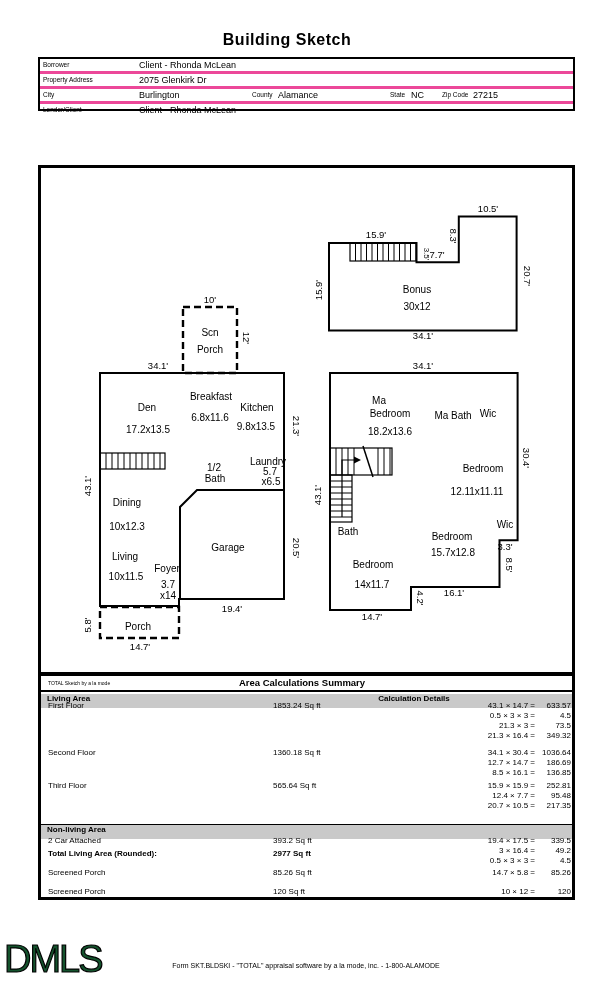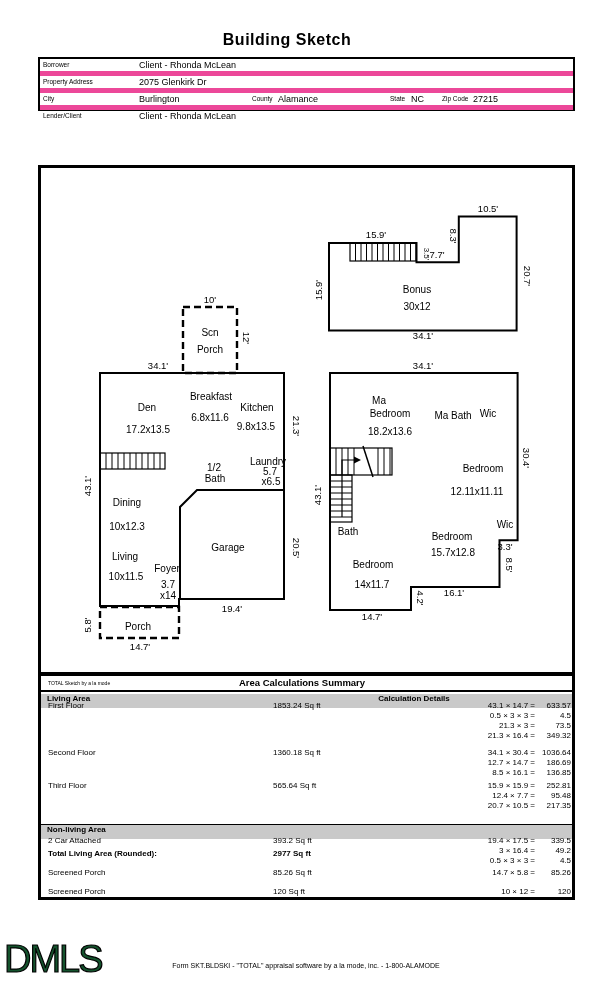--- a/index.html
+++ b/index.html
@@ -2,21 +2,21 @@
 <html><head>
 <meta charset="utf-8">
 <style>
   html,body{margin:0;padding:0;background:#fff;}
   body{width:612px;height:1008px;position:relative;font-family:"Liberation Sans",sans-serif;color:#000;overflow:hidden;}
   
   .page-title{position:absolute;top:31px;left:0;width:574px;text-align:center;font-size:16px;font-weight:bold;letter-spacing:.5px;}
   
   .hdr-table{position:absolute;left:38px;top:57px;width:533px;height:50px;border:2px solid #000;}
   .hdr-row{position:relative;height:12px;}
-  .hdr-row + .hdr-row{border-top:5px solid #ec4899;padding-left:8px;}
+  .hdr-row + .hdr-row{border-top:3px solid #ec4899;padding-left:8px;}
   .hdr-label{position:absolute;left:3px;top:0;font-size:6.5px;line-height:12px;white-space:nowrap;}
   .hdr-value{position:absolute;top:0;font-size:9px;line-height:12px;white-space:nowrap;}
   
   .main-box{position:absolute;left:38px;top:165px;width:531px;height:729px;border:3px solid #000;}
   .plan-svg{position:absolute;left:0;top:0;}
   .divider1{position:absolute;left:0;top:504px;width:100%;height:4px;background:#000;}
   .strip{position:absolute;left:0;top:508px;width:100%;height:14px;}
   .watermark{position:absolute;left:7px;top:4px;font-size:5px;white-space:nowrap;}
   .summary-title{position:absolute;left:0;top:1px;width:490px;text-align:center;font-size:9.5px;font-weight:bold;padding-left:16px;}
   .divider2{position:absolute;left:0;top:522px;width:100%;height:2px;background:#000;}

